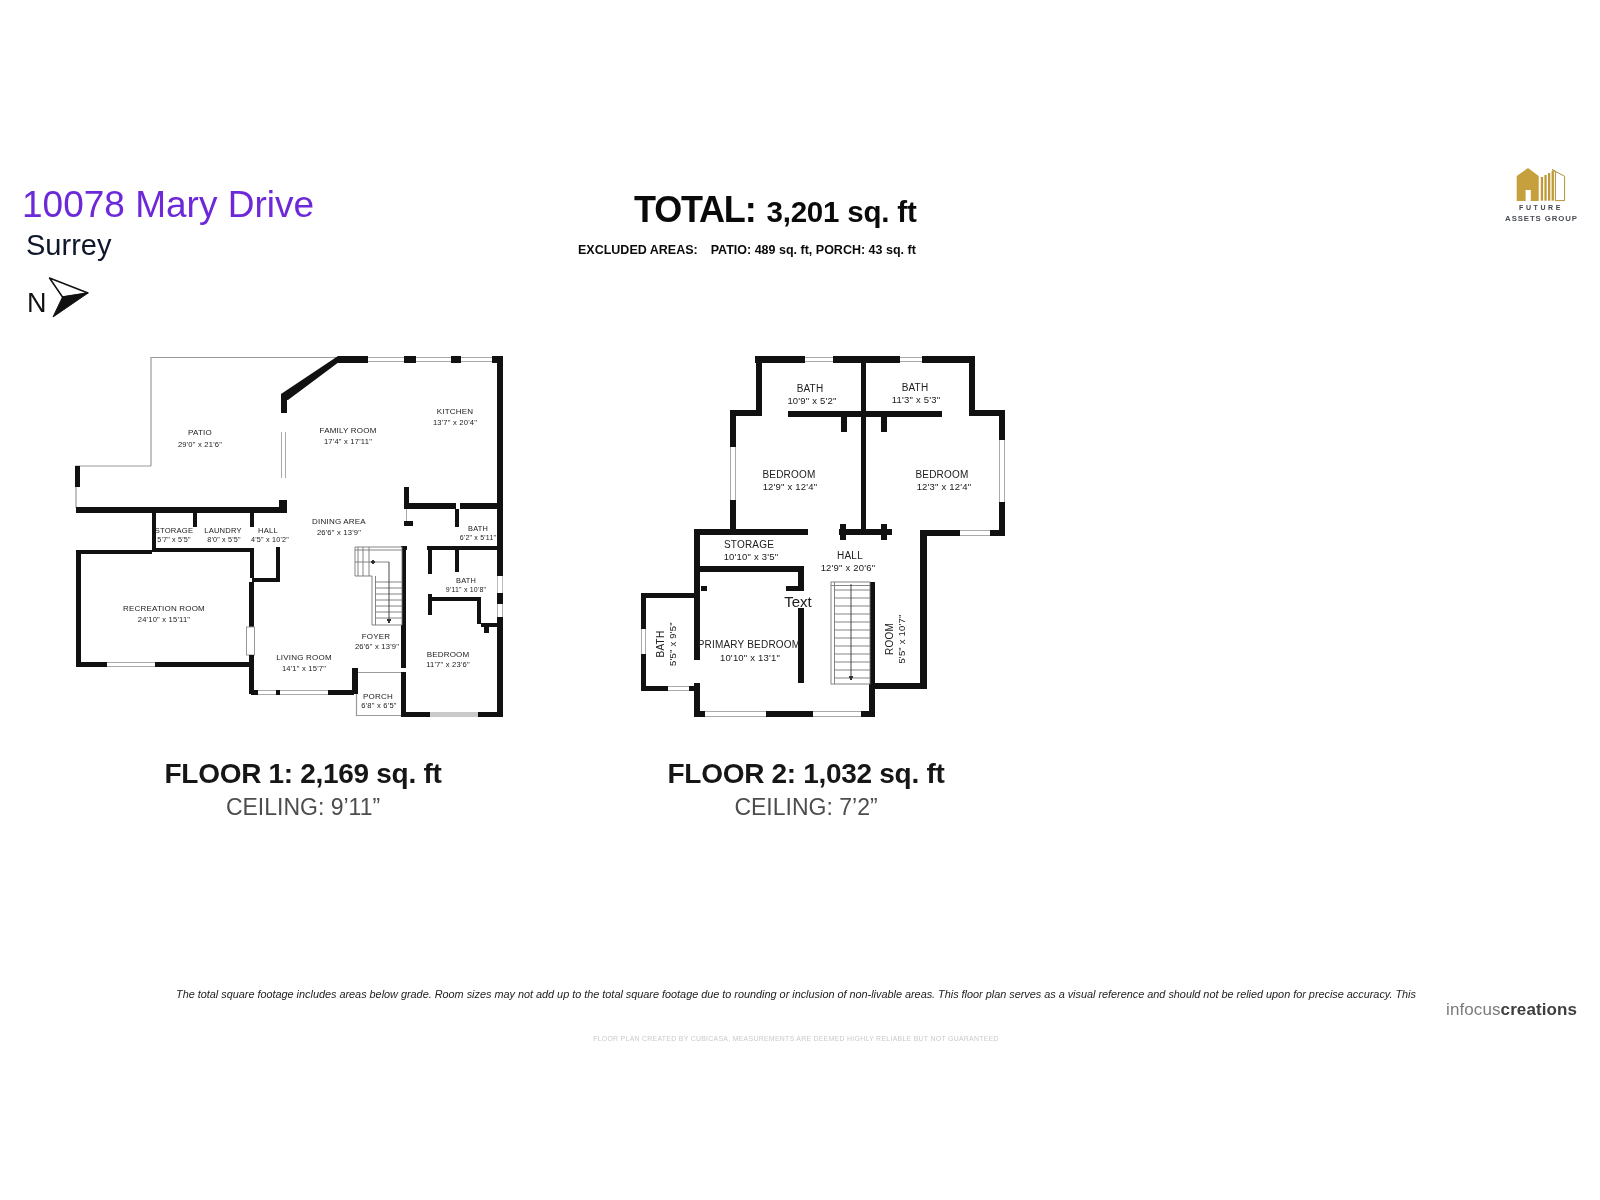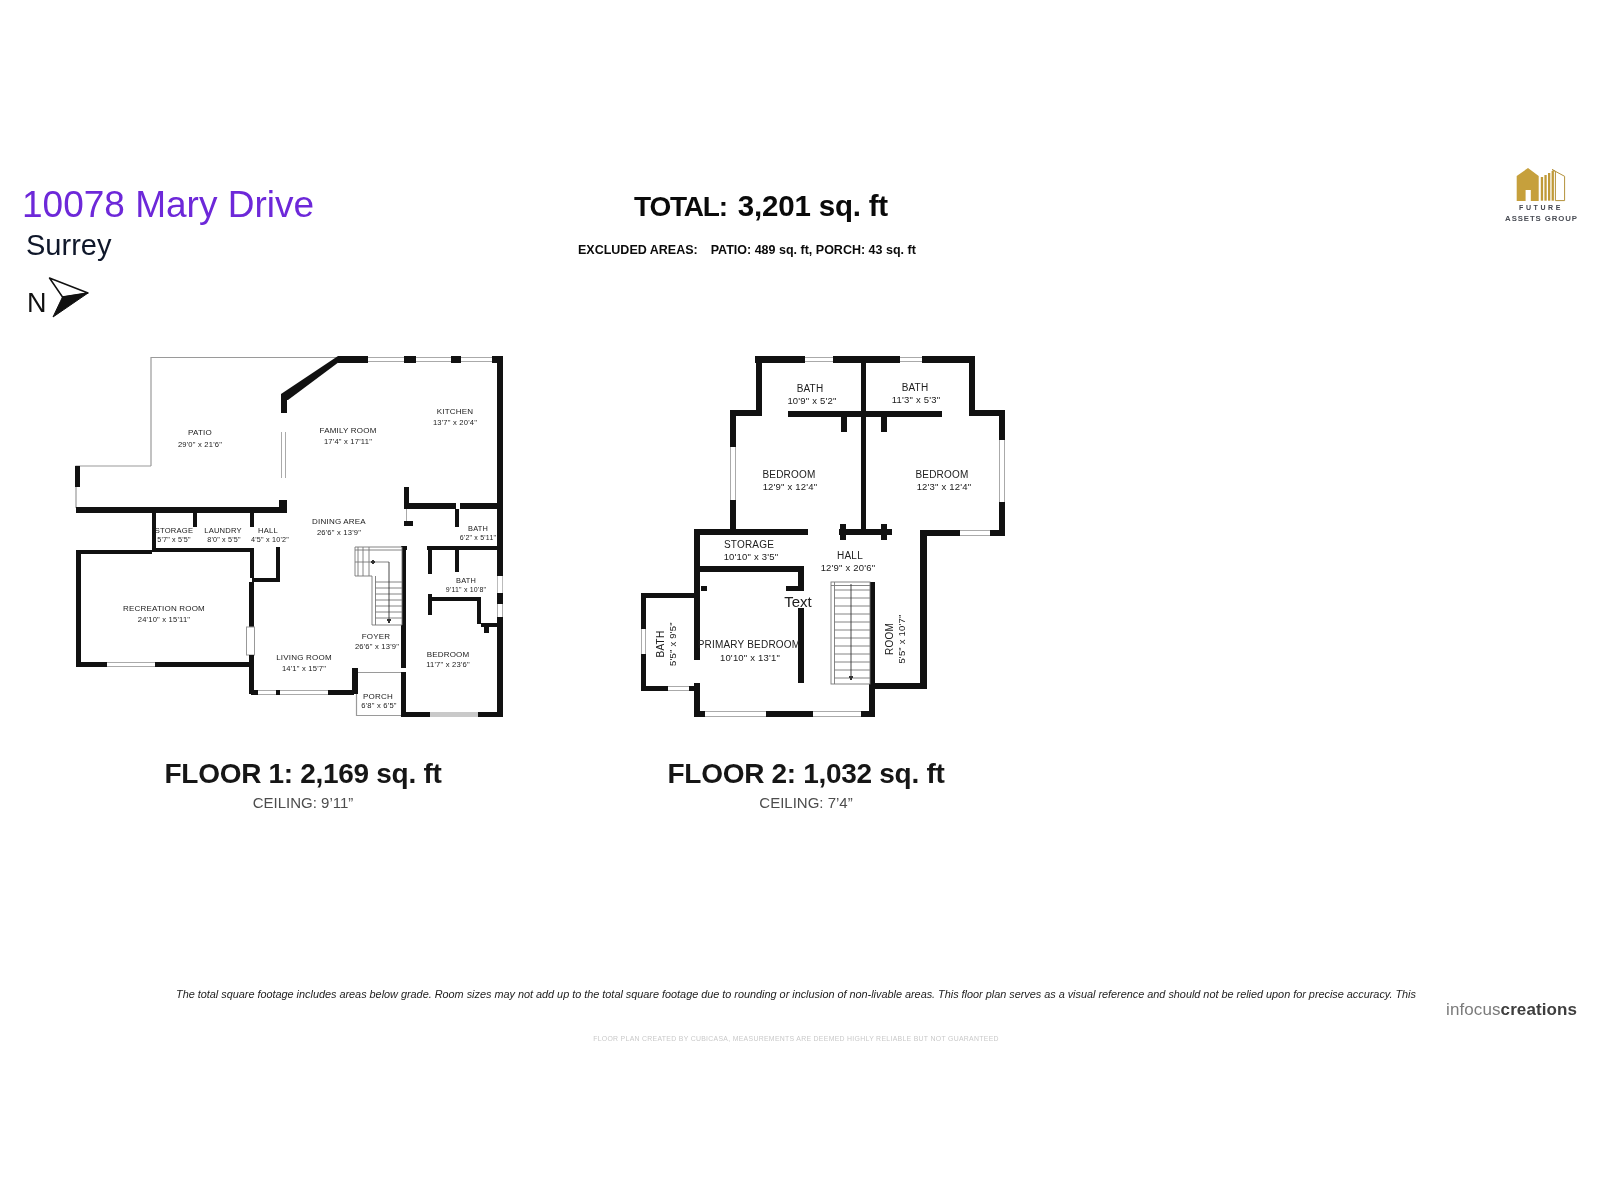--- a/index.html
+++ b/index.html
@@ -1,43 +1,43 @@
 <!DOCTYPE html>
 <html><head>
 <meta charset="utf-8">
 <style>
   html,body{margin:0;padding:0;background:#fff;}
   body{width:1600px;height:1200px;position:relative;font-family:"Liberation Sans",sans-serif;overflow:hidden;}
   .abs{position:absolute;}
   #title{left:22px;top:184px;font-size:37px;font-weight:400;color:#6d28d9;letter-spacing:0px;}
   #city{left:26px;top:229px;font-size:29px;font-weight:400;color:#0f172a;}
   #total{left:634px;top:189px;color:#0a0a0a;white-space:nowrap;}
-  #total .t1{font-size:28px;font-weight:700;letter-spacing:-1.2px;}
+  #total .t1{font-size:36px;font-weight:700;letter-spacing:-1.2px;}
   #total .t2{font-size:29.5px;font-weight:700;margin-left:11px;letter-spacing:-0.2px;}
   #excl{left:578px;top:243px;font-size:12.5px;font-weight:700;color:#0a0a0a;white-space:nowrap;}
   #excl .sp{display:inline-block;width:13px;}
   .ftitle{width:500px;text-align:center;font-weight:700;font-size:28px;color:#161616;letter-spacing:-0.3px;}
-  .fceil{width:500px;text-align:center;font-size:15px;color:#4d4d4d;}
+  .fceil{width:500px;text-align:center;font-size:23px;color:#4d4d4d;}
   #disc{left:96px;top:987px;width:1400px;text-align:center;font-style:italic;font-size:11px;color:#1c1c1c;line-height:15.5px;}
   #disc .l2{font-size:10.9px;letter-spacing:-0.02px;}
   #disc div{white-space:nowrap;}
   #cubi{left:96px;top:1035px;width:1400px;text-align:center;font-size:6.9px;color:#c9c9c9;letter-spacing:0.3px;}
   #infocus{left:1446px;top:1000px;font-size:17px;color:#7b7b7b;letter-spacing:0.1px;}
   #infocus b{color:#3e3e3e;}
 </style>
 </head>
 <body>
 <div class="abs" id="title">10078 Mary Drive</div>
 <div class="abs" id="city">Surrey</div>
 <div class="abs" id="total"><span class="t1">TOTAL:</span><span class="t2">3,201 sq. ft</span></div>
 <div class="abs" id="excl">EXCLUDED AREAS:<span class="sp"></span>PATIO: 489 sq. ft, PORCH: 43 sq. ft</div>
 <div class="abs ftitle" style="left:53px;top:758px;">FLOOR 1: 2,169 sq. ft</div>
 <div class="abs fceil" style="left:53px;top:794px;">CEILING: 9’11”</div>
 <div class="abs ftitle" style="left:556px;top:758px;">FLOOR 2: 1,032 sq. ft</div>
-<div class="abs fceil" style="left:556px;top:794px;">CEILING: 7’4”</div>
+<div class="abs fceil" style="left:556px;top:794px;">CEILING: 7’2”</div>
 <div class="abs" id="disc">
     <div class="l2">The total square footage includes areas below grade. Room sizes may not add up to the total square footage due to rounding or inclusion of non-livable areas. This floor plan serves as a visual reference and should not be relied upon for precise accuracy. This</div>
   </div>
 <div class="abs" id="cubi">FLOOR PLAN CREATED BY CUBICASA, MEASUREMENTS ARE DEEMED HIGHLY RELIABLE BUT NOT GUARANTEED</div>
 <div class="abs" id="infocus">infocus<b>creations</b></div>
 <svg class="abs" style="left:0;top:0;" width="1600" height="1200" viewBox="0 0 1600 1200" font-family="Liberation Sans, sans-serif">
 <g id="north">
   <text x="27" y="312" font-size="27" fill="#111">N</text>
   <polygon points="49.5,278 88,293 62.5,297" fill="#fff" stroke="#111" stroke-width="1.5" stroke-linejoin="round"></polygon>
   <polygon points="62.5,297 88,293 53,317" fill="#111" stroke="#111" stroke-width="1" stroke-linejoin="round"></polygon>

